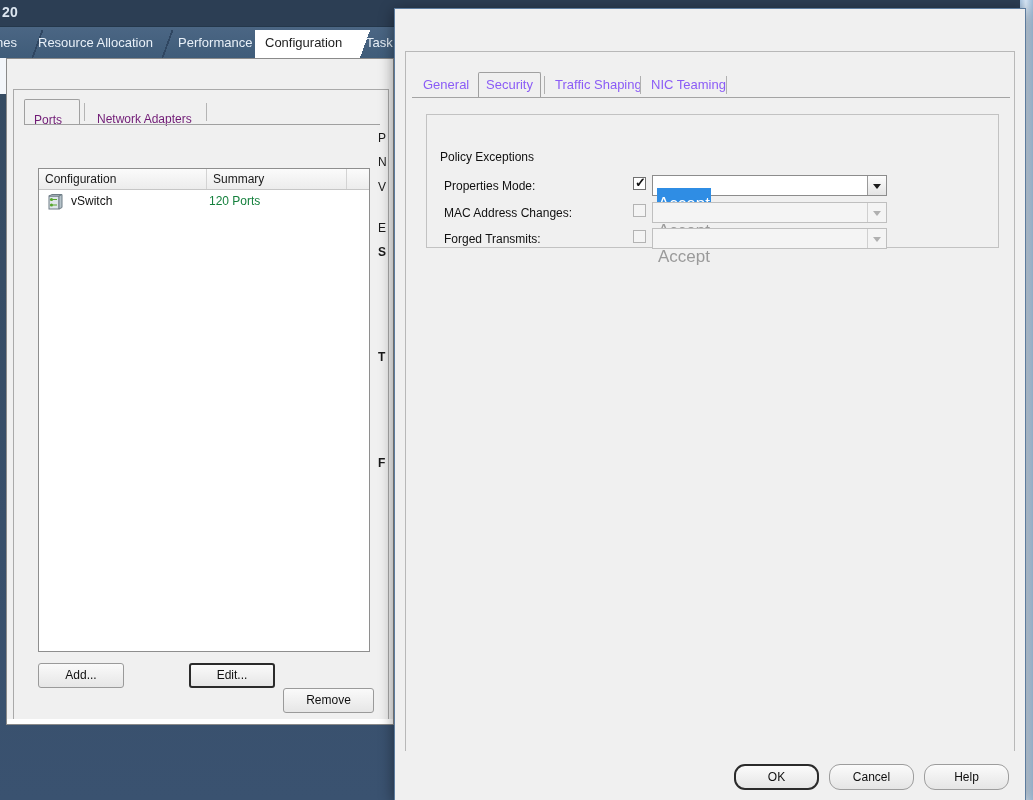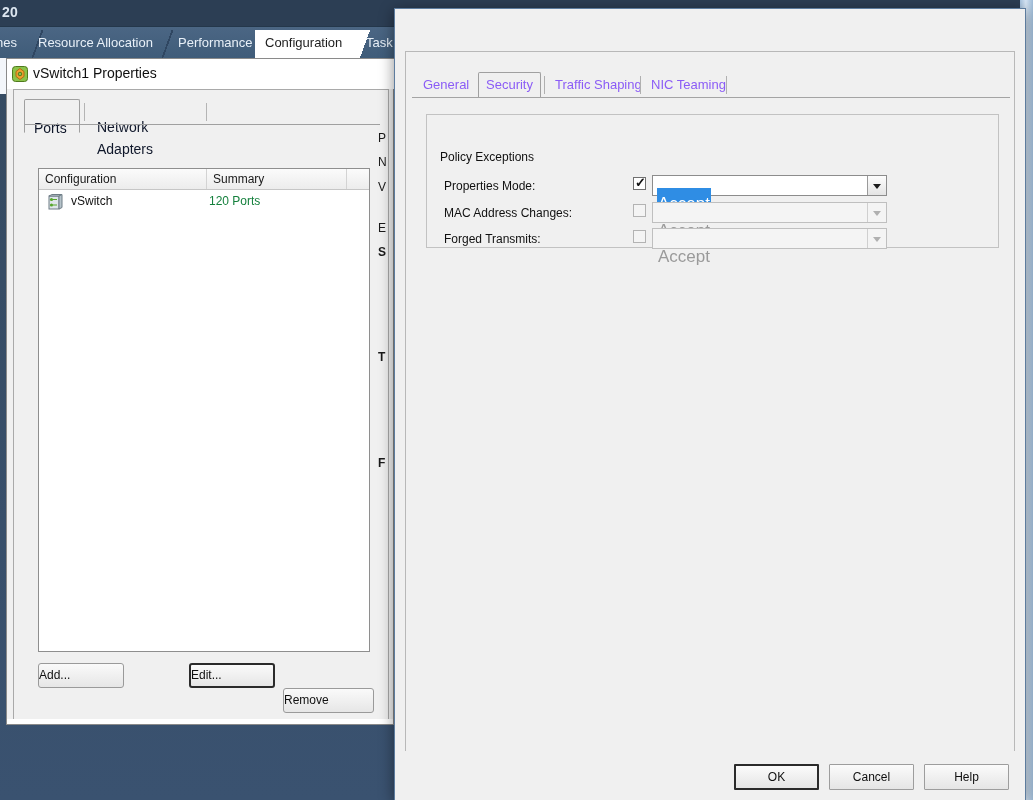--- a/index.html
+++ b/index.html
@@ -84,22 +84,22 @@
   }
   #vswitch-inner {
     position: absolute; left: 6px; top: 30px; width: 376px; height: 630px;
     background: #f0f0f0;
     border: 1px solid #a9a9a9;
     border-bottom: none;
   }
   
   .wtab {
     position: absolute; top: 10px; height: 24px;
-    font-size: 14px; line-height: 22px; color: #0f172a;
-    padding: 16px 9px;
+    font-size: 12px; line-height: 22px; color: #701a75;
+    padding: 8px 9px;
   }
   .wtab.active {
     background: #f0f0f0;
     border: 1px solid #a0a0a0; border-bottom-color: #f0f0f0;
     top: 9px; height: 26px; line-height: 24px;
     border-radius: 2px 2px 0 0;
   }
   .wtab-divider {
     position: absolute; top: 13px; width: 1px; height: 18px; background: #b4b4b4;
   }
@@ -135,21 +135,21 @@
   .cfg-cell-sum {
     position: absolute; left: 170px; top: 2px; font-size: 12px; color: #15803d;
   }
   .cfg-icon { position: absolute; left: 6px; top: 2px; width: 18px; height: 18px; }
 
   
   .winbtn {
     position: absolute;
     height: 25px; background: linear-gradient(180deg,#fafafa 0%,#e6e6e6 100%);
     border: 1px solid #9a9a9a; border-radius: 3px;
-    font-size: 12px; color: #101010; text-align: left; line-height: 23px;
+    font-size: 12px; color: #101010; text-align: center; line-height: 23px;
     font-family: "Liberation Sans", sans-serif;
   }
   .winbtn.default { border: 2px solid #2b2b2b; line-height: 21px; }
 
   #vswitch-footer {
     position: absolute; left: 0; top: 660px; width: 386px; height: 5px;
     background: #ffffff;
   }
 
   
@@ -270,21 +270,21 @@
   .pol-combo.disabled .arrow { border-top-color: #b0b0b0; }
 
   #dlg-sep {
     position: absolute; left: 10px; top: 742px; width: 610px; height: 1px;
     background: #c4c4c4;
   }
   #dlg-buttons { position: absolute; left: 0; top: 742px; width: 630px; height: 50px; background: #f0f0f0; }
   .dlgbtn {
     position: absolute; top: 13px; width: 85px; height: 26px;
     background: linear-gradient(180deg,#fbfbfb 0%,#e5e5e5 100%);
-    border: 1px solid #9d9d9d; border-radius: 1px;
+    border: 1px solid #9d9d9d; border-radius: 11px;
     font-size: 12px; color: #101010; text-align: center; line-height: 24px;
   }
   .dlgbtn.default { border: 2px solid #2b2b2b; line-height: 22px; }
 </style>
 </head>
 <body>
 
 <div id="vsphere-bg">
 
   <div id="bg-top-strip">
@@ -303,28 +303,20 @@
     <div class="blurchunk" style="left:172px; width:78px;"></div>
     <div class="blurchunk" style="left:268px; width:132px;"></div>
   </div>
 
   <div id="host-panel"></div>
   <div id="host-panel-line"></div>
   <div id="host-panel-line2"></div>
 
   <div id="vswitch-window">
 
-    <div id="vswitch-titlebar">
-      <svg id="vswitch-title-icon" viewBox="0 0 16 16">
-        <rect x="0.5" y="0.5" width="15" height="15" rx="3" fill="#8bc34a" stroke="#4f7a1c"></rect>
-        <path d="M4 5.5 L8 2.5 L12 5.5 L12 10.5 L8 13.5 L4 10.5 Z" fill="#f0a030" stroke="#b06a10"></path>
-        <circle cx="8" cy="8" r="1.8" fill="#8bc34a" stroke="#4f7a1c"></circle>
-      </svg>
-      <div id="vswitch-title-text">vSwitch1 Properties</div>
-    </div>
 
     <div id="vswitch-inner">
       <div class="wtab active" style="left:10px; width:56px;">
         <span>Ports</span>
       </div>
       <div class="wtab-divider" style="left:70px;"></div>
       <div class="wtab" style="left:74px; width:114px;">
         <span>Network Adapters</span>
       </div>
       <div class="wtab-divider" style="left:192px;"></div>

